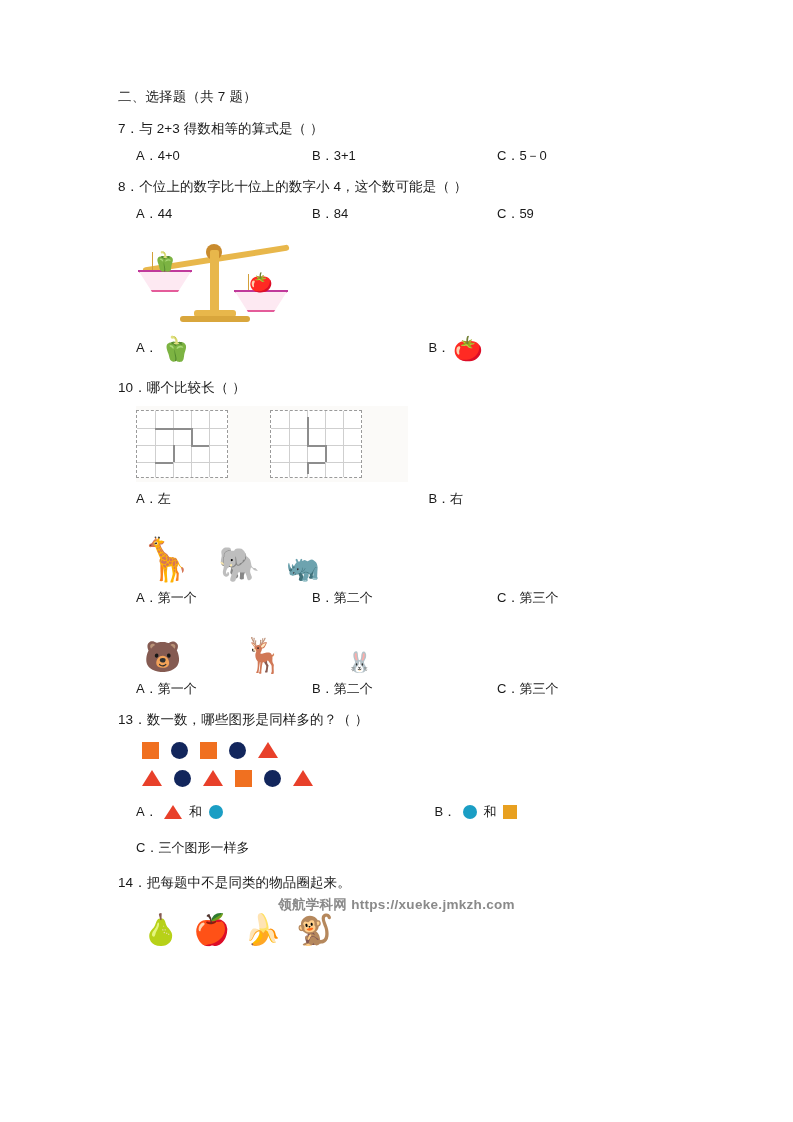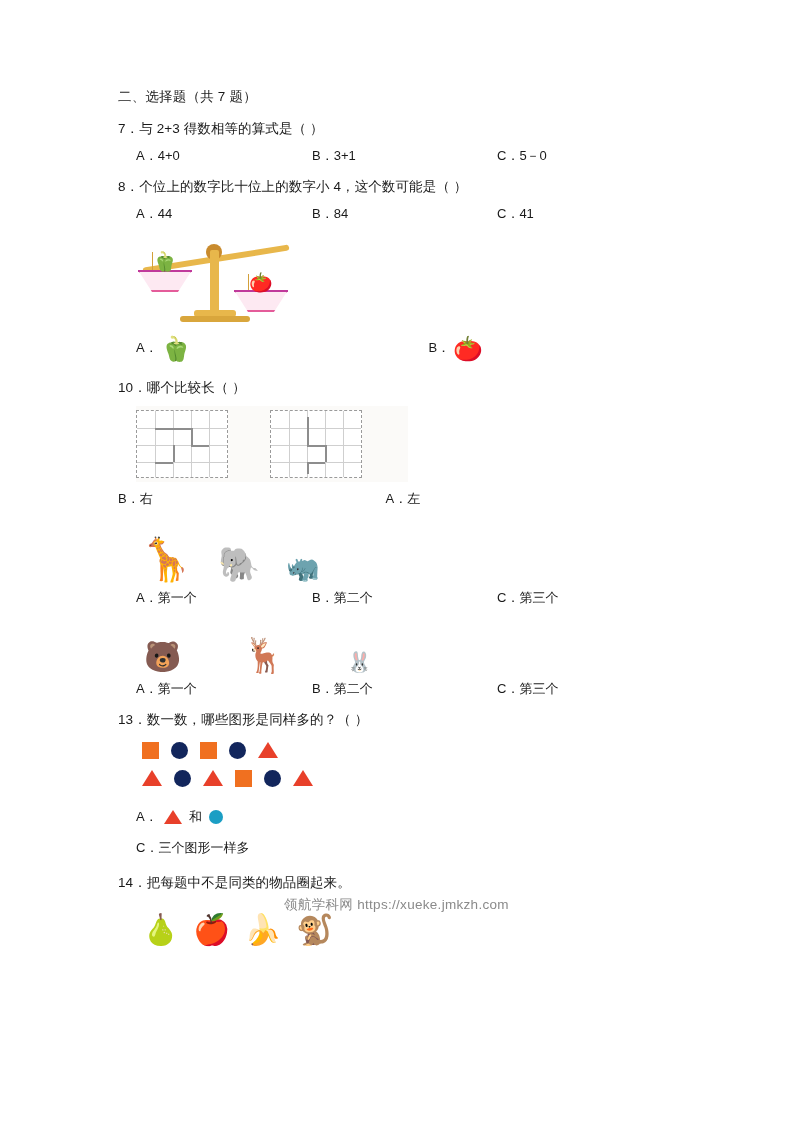--- a/index.html
+++ b/index.html
@@ -231,20 +231,21 @@
   }
   .footer {
     position: absolute;
     left: 0; right: 0;
     bottom: 22px;
     text-align: center;
     font-size: 13.5px;
     font-family: "Liberation Sans", sans-serif;
     color: #8a8a8a;
     letter-spacing: 0.3px;
+    font-weight: bold;
   }
 </style>
 </head>
 <body>
 
 <div class="page">
   <div class="content">
 
     <div class="section-head">二、选择题（共 7 题）</div>
 
@@ -252,21 +253,21 @@
     <div class="opts">
       <div class="o o1">A．4+0</div>
       <div class="o o2">B．3+1</div>
       <div class="o o3">C．5－0</div>
     </div>
 
     <div class="q">8．个位上的数字比十位上的数字小 4，这个数可能是（      ）</div>
     <div class="opts">
       <div class="o o1">A．44</div>
       <div class="o o2">B．84</div>
-      <div class="o o3">C．41</div>
+      <div class="o o3">C．59</div>
     </div>
 
     <div class="fig">
       <div class="scale-wrap">
         <div class="scale-beam"></div>
         <div class="scale-knob"></div>
         <div class="scale-post"></div>
         <div class="scale-post2"></div>
         <div class="scale-base"></div>
         <div class="wire w1"></div>
@@ -317,22 +318,22 @@
           <div class="gl gh" style="top:51px;"></div>
           <div class="seg sv" style="left:36px; top:6px; height:28px;"></div>
           <div class="seg sh" style="left:36px; top:34px; width:18px;"></div>
           <div class="seg sv" style="left:54px; top:34px; height:17px;"></div>
           <div class="seg sh" style="left:36px; top:51px; width:18px;"></div>
           <div class="seg sv" style="left:36px; top:51px; height:12px;"></div>
         </div>
       </div>
     </div>
     <div class="opts">
+      <div class="o half1">A．左</div>
       <div class="o half2">B．右</div>
-      <div class="o half1">A．左</div>
     </div>
 
     <div class="fig">
       <div class="animals">
         <span class="emoji a-giraffe">🦒</span>
         <span class="emoji a-elephant">🐘</span>
         <span class="emoji a-hippo">🦏</span>
       </div>
     </div>
     <div class="opts">
@@ -367,27 +368,33 @@
         <div class="shaperow">
           <div class="tr" style="border-bottom:16px solid #e8402a;"></div>
           <div class="ci" style="background:#12265c;"></div>
           <div class="tr" style="border-bottom:16px solid #e8402a;"></div>
           <div class="sq" style="background:#f07020;"></div>
           <div class="ci" style="background:#12265c;"></div>
           <div class="tr" style="border-bottom:16px solid #e8402a;"></div>
         </div>
       </div>
     </div>
-    <div class="opts" style="align-items:flex-end;height:28px;gap:13px;">
+    <div class="opts" style="align-items:center;height:28px;gap:13px;">
       <div class="o half1">
         <span>A．</span>
         <span class="inline-shape tr-sm"></span>
         <span>和</span>
         <span class="inline-shape ci-sm"></span>
       </div>
+      <div class="o half2">
+        <span>B．</span>
+        <span class="inline-shape ci-sm"></span>
+        <span>和</span>
+        <span class="inline-shape sq-sm"></span>
+      </div>
     </div>
     <div class="opts">
       <div class="o half1">C．三个图形一样多</div>
     </div>
 
     <div class="blockgap"></div>
 
 
     <div class="q">14．把每题中不是同类的物品圈起来。</div>
     <div class="fig">

